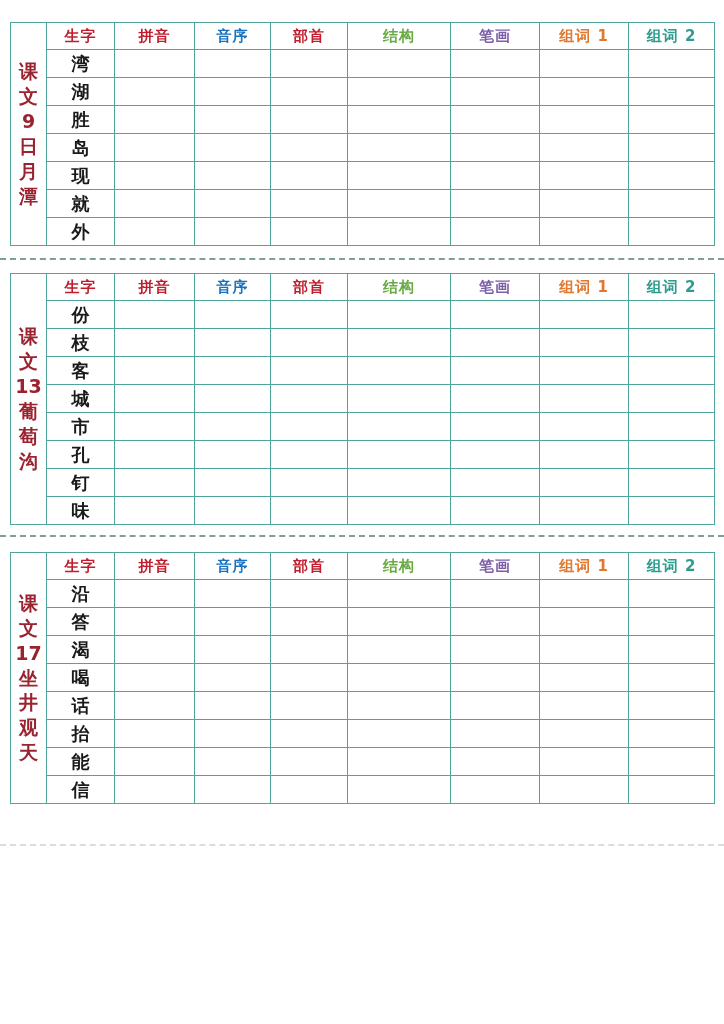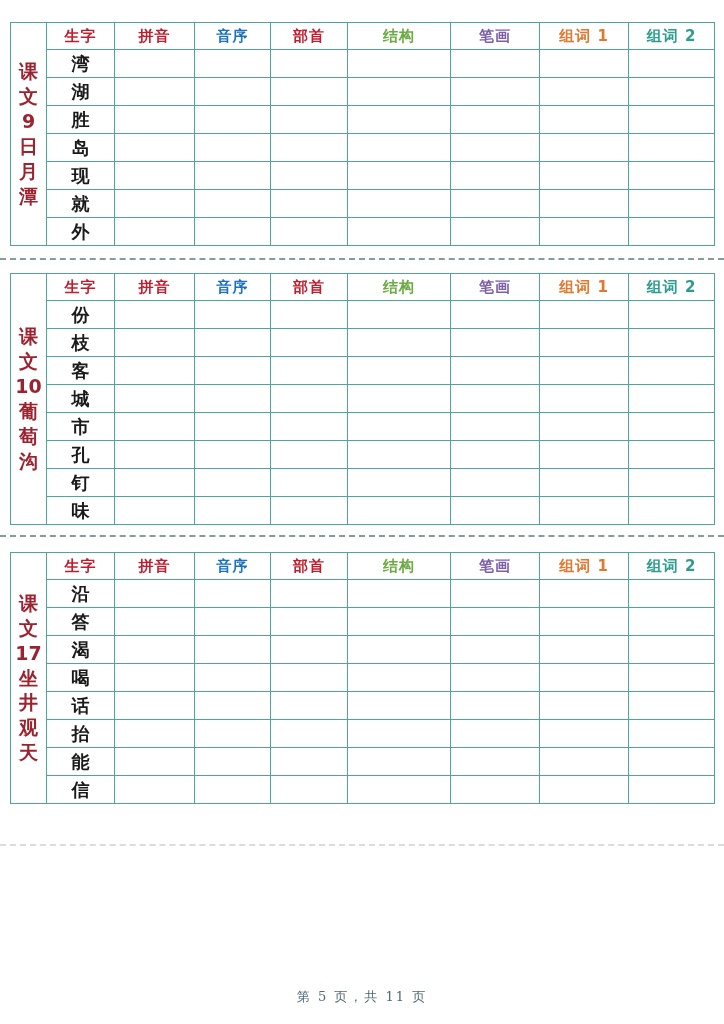--- a/index.html
+++ b/index.html
@@ -195,21 +195,21 @@
       <col style="width:89px">
         <col style="width:89px">
         <col style="width:86px">
     </colgroup>
     <tbody>
       <tr class="head">
         <td class="label-cell" rowspan="9">
           <div class="vlabel">
               <span>课</span>
               <span>文</span>
-              <span>10</span>
+              <span>13</span>
               <span>葡</span>
               <span>萄</span>
               <span>沟</span>
             </div>
         </td>
         <th class="col-head" style="color: rgb(192, 30, 46);">生字</th>
         <th class="col-head" style="color: rgb(192, 30, 46);">拼音</th>
         <th class="col-head" style="color: rgb(26, 114, 191);">音序</th>
         <th class="col-head" style="color: rgb(192, 30, 46);">部首</th>
         <th class="col-head" style="color: rgb(106, 170, 67);">结构</th>
@@ -414,15 +414,14 @@
           <td class="blank"></td>
           <td class="blank"></td>
           <td class="blank"></td>
           <td class="blank"></td>
         </tr>
       </tbody>
   </table>
 
   <hr class="dash faint" style="top:844px">
 
-  <div id="footer">第 5 页，共 11 页</div>
 
 </div>
 
 </body></html>

